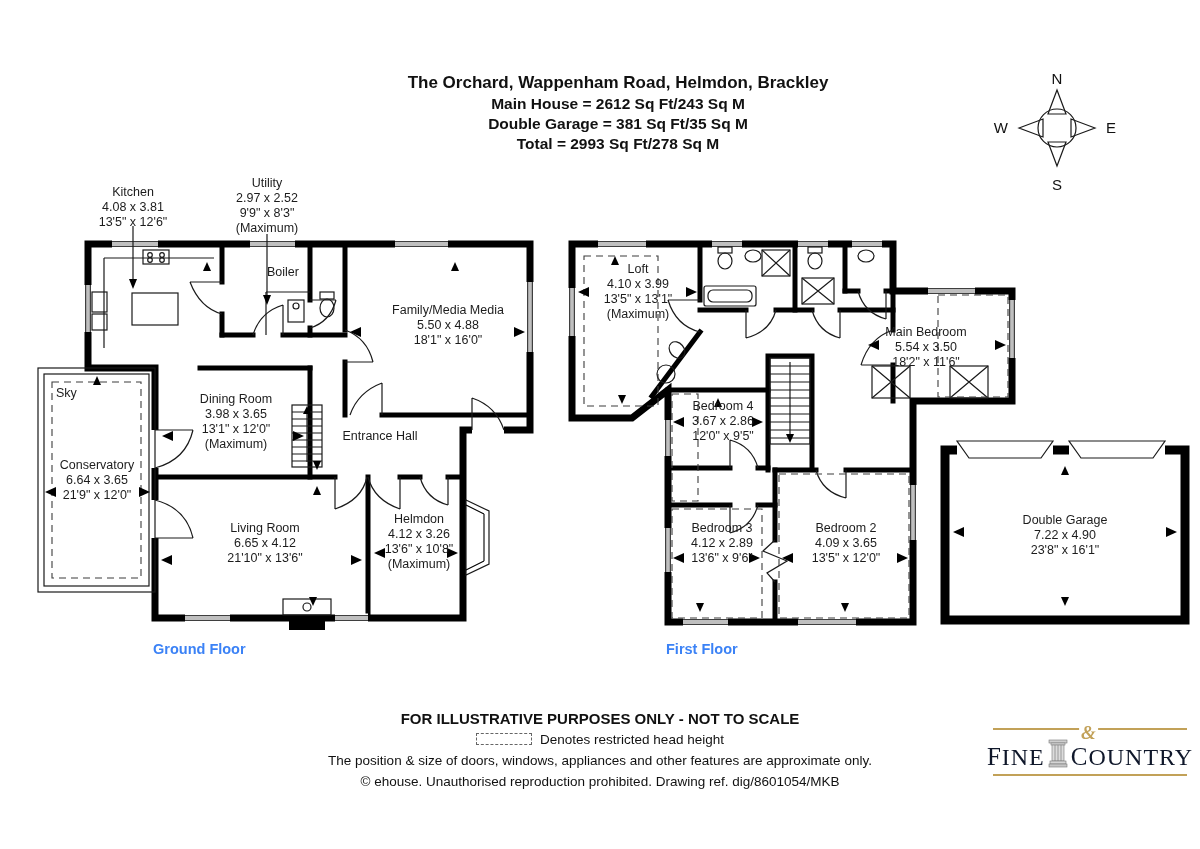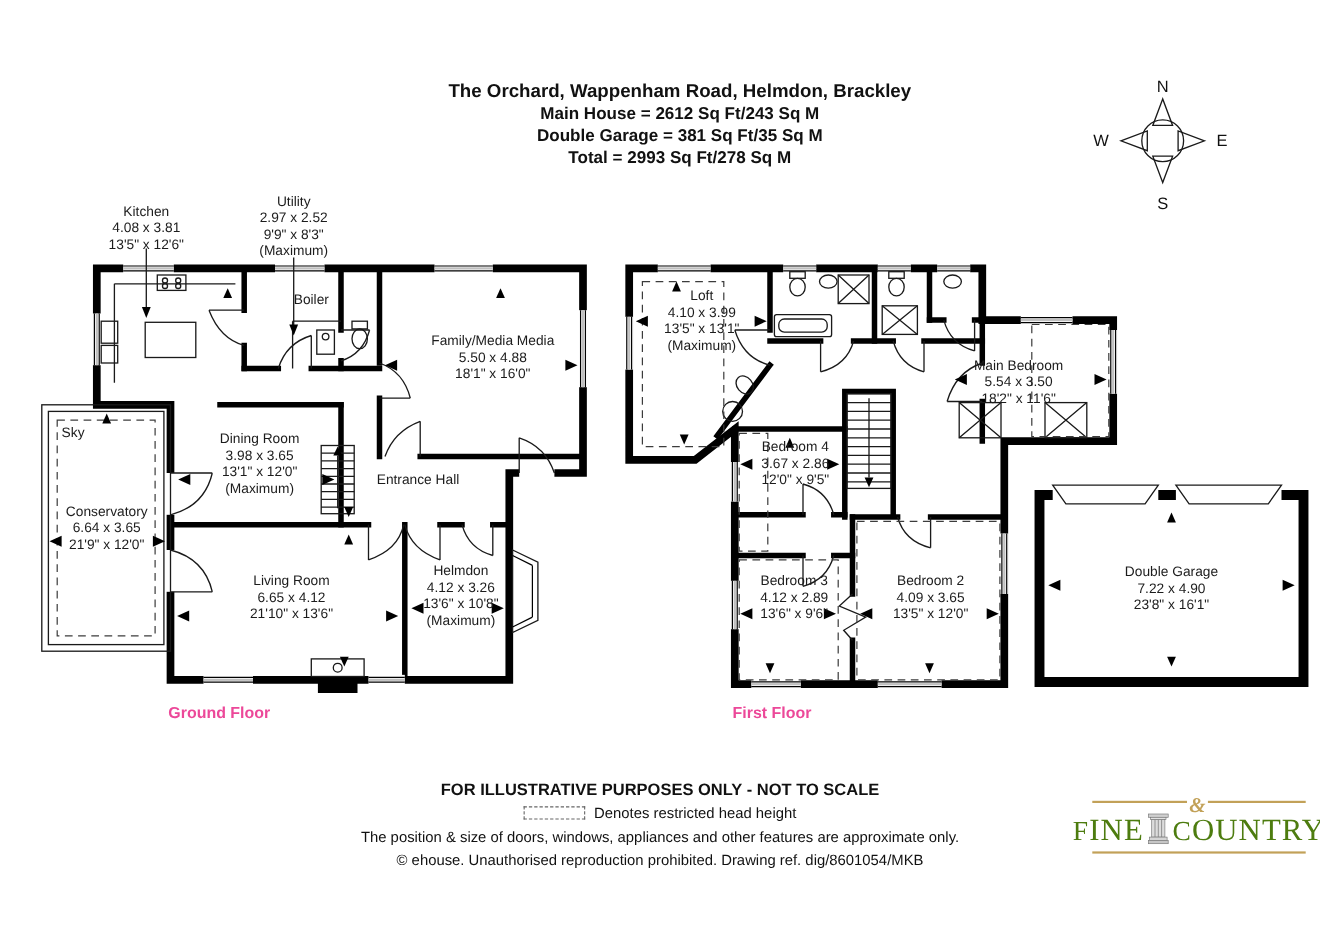--- a/index.html
+++ b/index.html
@@ -14,29 +14,29 @@
   svg .dsh{stroke:#3c3c3c;stroke-width:1.1;fill:none;stroke-dasharray:7 5}
   svg .wl{stroke:#000;stroke-width:1.1;fill:none}
   svg .wg{fill:#bfbfbf}
   svg .gap{fill:#fff}
   svg .ar{fill:#000;stroke:none}
   svg text{font-family:"Liberation Sans",sans-serif;fill:#111;font-size:15px;}
   .title{position:absolute;top:72px;left:18px;width:100%;text-align:center;font-weight:bold;line-height:20px;font-size:15.5px;}
   .title .addr{font-size:17px;line-height:22px;}
   .rl{position:absolute;transform:translateX(-50%);text-align:center;font-size:12.5px;line-height:15px;color:#1c1c1c;white-space:nowrap;}
   .rl.left{transform:none;text-align:center;}
-  .floorname{position:absolute;font-weight:bold;font-size:14.5px;color:#ec4899;}
+  .floorname{position:absolute;font-weight:bold;font-size:14.5px;color:#3b82f6;}
   .footer{position:absolute;top:708px;left:0;width:100%;text-align:center;font-size:13.5px;line-height:21px;color:#111;}
   .footer .bold{font-weight:bold;font-size:15px;}
   .dashbox{display:inline-block;width:54px;height:10px;border:1.6px dashed #666;margin-right:8px;vertical-align:-1px;}
   .logo{position:absolute;left:993px;top:722px;width:194px;height:58px;}
   .logo .rule{position:absolute;left:0;right:0;height:2px;background:#C2A158;}
   .logo .rule.top{top:6px}.logo .rule.bot{bottom:4px}
   .logo .row{position:absolute;top:16px;left:0;right:0;display:flex;align-items:flex-end;justify-content:center;gap:3px;
-             font-family:"Liberation Serif",serif;font-size:28px;letter-spacing:1px;color:#4d7c0f;line-height:22px;}
+             font-family:"Liberation Serif",serif;font-size:24px;letter-spacing:1px;color:#0f172a;line-height:22px;}
   .logo .word{display:inline-block;}
   .logo .word::first-letter{font-size:25px;}
   .logo .amp{position:absolute;top:2px;left:50%;transform:translateX(-58%);font-family:"Liberation Serif",serif;
              font-style:italic;font-weight:bold;font-size:19px;color:#C2A158;background:#fff;padding:0 2px;line-height:18px;}
   .colwrap{display:inline-block;width:20px;height:30px;position:relative;}
 </style>
 </head>
 <body>
 
 <div class="canvas">

